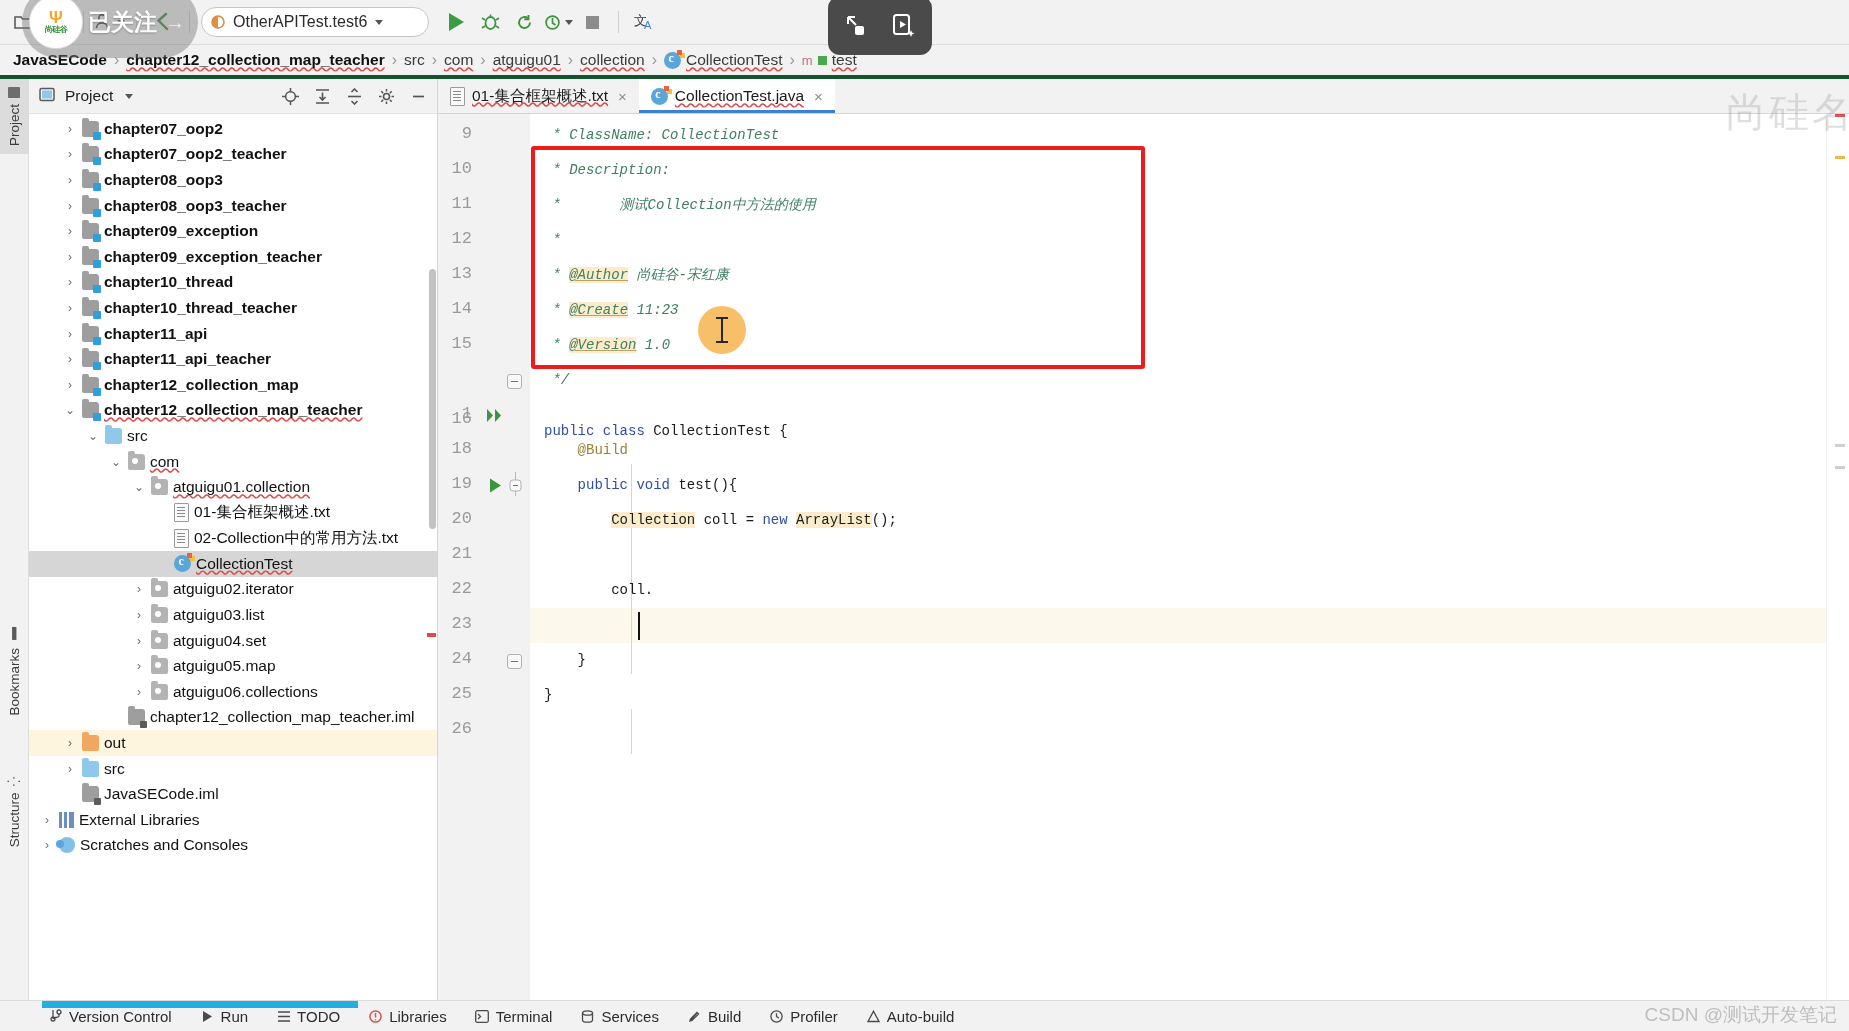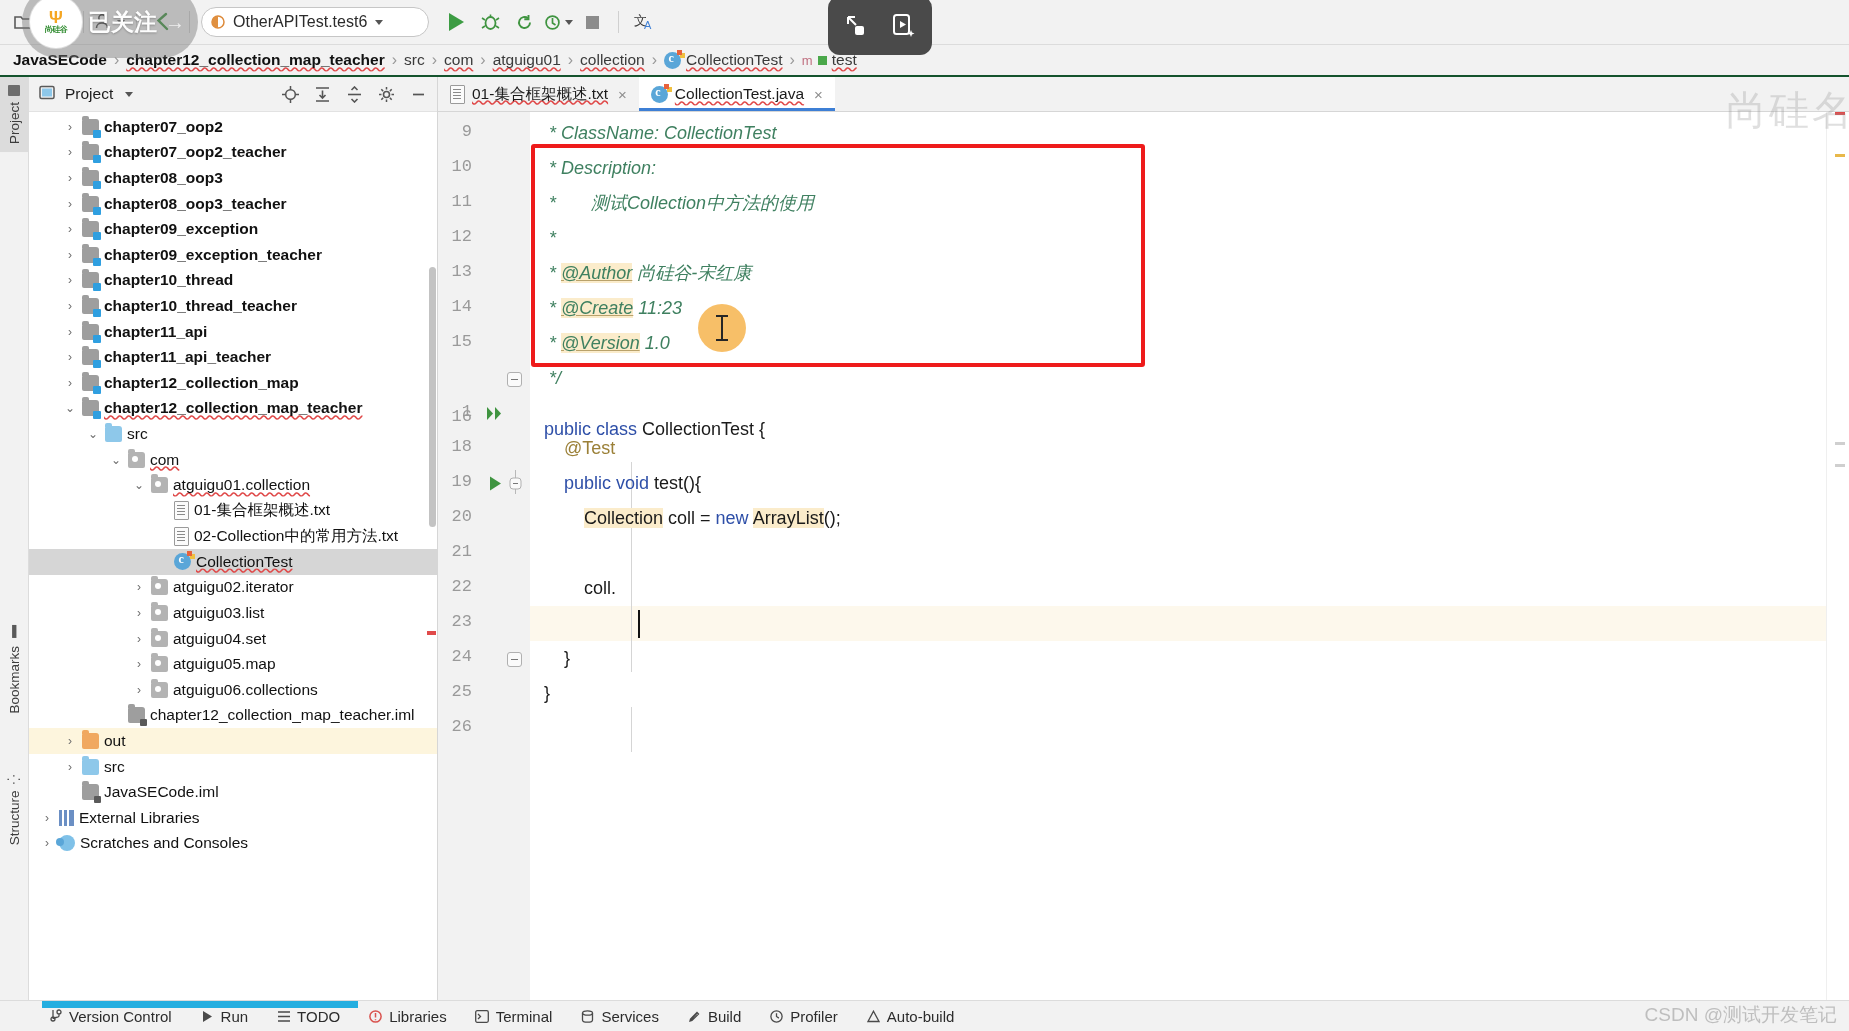--- a/index.html
+++ b/index.html
@@ -36,21 +36,21 @@
              background:rgba(120,120,120,.45);display:flex;align-items:center;gap:6px;padding-left:8px;z-index:45;}
   .follow-logo{width:52px;height:52px;border-radius:50%;background:#fff;display:flex;flex-direction:column;
                align-items:center;justify-content:center;box-shadow:0 0 0 1px #ddd;}
   .fl-top{font-size:17px;color:#f5a623;line-height:15px;font-weight:bold;}
   .fl-bot{font-size:8px;color:#2e8b2e;line-height:9px;font-weight:bold;letter-spacing:-.5px;}
   .follow-txt{font-size:23px;color:#fdfdfd;font-weight:bold;text-shadow:0 1px 2px rgba(0,0,0,.25);}
   .follow-arrow{font-size:20px;color:#eee;margin-left:2px;}
 
   
   .crumbs{height:30px;min-height:30px;background:#f2f2f2;display:flex;align-items:center;
-          padding:0 10px;gap:0;border-bottom:2px solid #14532d;position:relative;}
+          padding:0 10px;gap:0;border-bottom:4px solid #14532d;position:relative;}
   .crumb{display:flex;align-items:center;gap:5px;font-size:15.5px;color:#111;padding:0 3px;}
   .crumb.strong{font-weight:bold;}
   .crumb.dim{color:#3a3a3a;}
   .crumb-sep{color:#9a9a9a;font-size:16px;margin:0 4px;}
   .wavy{text-decoration:underline wavy #e04a4a;text-decoration-skip-ink:none;}
 
   
   .main{flex:1;display:flex;min-height:0;position:relative;}
 
   
@@ -127,21 +127,21 @@
   .gutter{width:92px;flex-shrink:0;background:#f2f2f2;position:relative;}
   .gnum{position:absolute;right:58px;font-size:17px;color:#9a9a9a;
         font-family:"Liberation Mono","DejaVu Sans Mono",monospace;text-align:right;width:34px;}
   .gmark{position:absolute;right:26px;}
   .fold{position:absolute;right:8px;width:13px;height:13px;border:1px solid #b0b0b0;border-radius:3px;
         background:#fafafa;display:flex;align-items:center;justify-content:center;}
   .fold:after{content:"";width:7px;height:1px;background:#777;}
   .fold.line{border:none;background:transparent;}
   .fold.line:before{content:"";position:absolute;left:6px;top:-7px;width:1px;height:24px;background:#b8b8b8;}
   .code{flex:1;position:relative;overflow:hidden;
-        font-family:Liberation Sans, sans-serif;font-size:18px;}
+        font-family:Liberation Mono, monospace;font-size:14px;}
   .cl{position:absolute;left:0;white-space:pre;height:35px;line-height:35px;}
   .cmt{color:#3f8060;font-style:italic;}
   .kw{color:#2e4fa8;}
   .ident{color:#1a1a1a;}
   .anno{color:#9b8038;}
   .hl{background:#fbeccb;}
   .hl-u{background:#fbeccb;text-decoration:underline;text-decoration-color:#b9a26b;}
   .curline{position:absolute;left:0;right:0;height:35px;background:#fdf8ec;}
   .caretbar{position:absolute;width:2px;height:28px;background:#111;}
   .indent-guide{position:absolute;width:1px;background:#d5d5d5;}
@@ -579,21 +579,21 @@
           </div>
         <div class="cl" style="top: 4px; left: 14px;"><span class="cmt"> * ClassName: CollectionTest</span></div>
             <div class="cl" style="top: 39px; left: 14px;"><span class="cmt"> * Description:</span></div>
             <div class="cl" style="top: 74px; left: 14px;"><span class="cmt"> *       测试Collection中方法的使用</span></div>
             <div class="cl" style="top: 109px; left: 14px;"><span class="cmt"> *</span></div>
             <div class="cl" style="top: 144px; left: 14px;"><span class="cmt"> * </span><span class="cmt hl-u">@Author</span><span class="cmt"> 尚硅谷-宋红康</span></div>
             <div class="cl" style="top: 179px; left: 14px;"><span class="cmt"> * </span><span class="cmt hl-u">@Create</span><span class="cmt"> 11:23</span></div>
             <div class="cl" style="top: 214px; left: 14px;"><span class="cmt"> * </span><span class="cmt hl-u">@Version</span><span class="cmt"> 1.0</span></div>
             <div class="cl" style="top: 249px; left: 14px;"><span class="cmt"> */</span></div>
             <div class="cl" style="top: 300px; left: 14px;"><span class="kw">public class </span><span class="ident">CollectionTest {</span></div>
-            <div class="cl" style="top: 319px; left: 14px;"><span class="ident">    </span><span class="anno">@Test</span></div>
+            <div class="cl" style="top: 319px; left: 14px;"><span class="ident">    </span><span class="anno">@Build</span></div>
             <div class="cl" style="top: 354px; left: 14px;"><span class="ident">    </span><span class="kw">public void </span><span class="ident">test(){</span></div>
             <div class="cl" style="top: 389px; left: 14px;"><span class="ident">        </span><span class="ident hl">Collection</span><span class="ident"> coll = </span><span class="kw">new </span><span class="ident hl">ArrayList</span><span class="ident">();</span></div>
             <div class="cl" style="top: 424px; left: 14px;"><span class="ident"></span></div>
             <div class="cl" style="top: 459px; left: 14px;"><span class="ident">        coll.</span></div>
             <div class="cl" style="top: 494px; left: 14px;"><span class="ident">        </span></div>
             <div class="cl" style="top: 529px; left: 14px;"><span class="ident">    }</span></div>
             <div class="cl" style="top: 564px; left: 14px;"><span class="ident">}</span></div>
             <div class="cl" style="top: 599px; left: 14px;"><span class="ident"></span></div>
             <div class="caretbar" style="top: 498px; left: 107.6px;"></div>
           </div>

